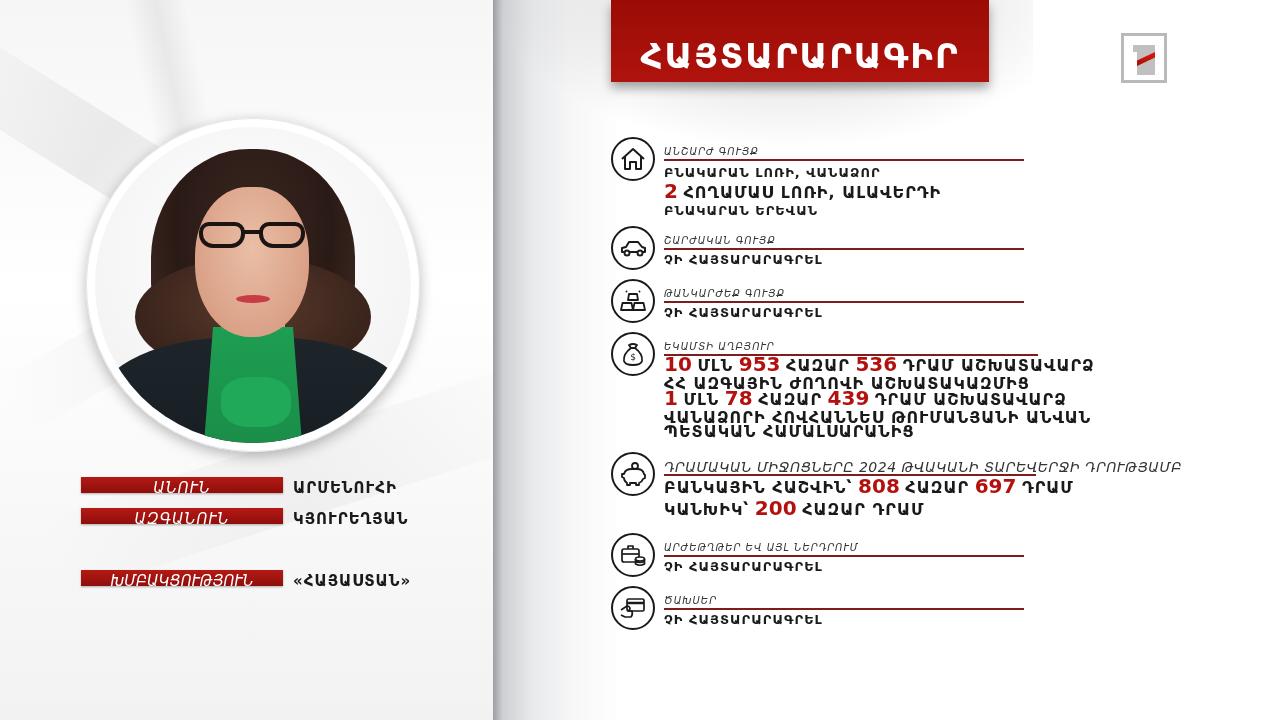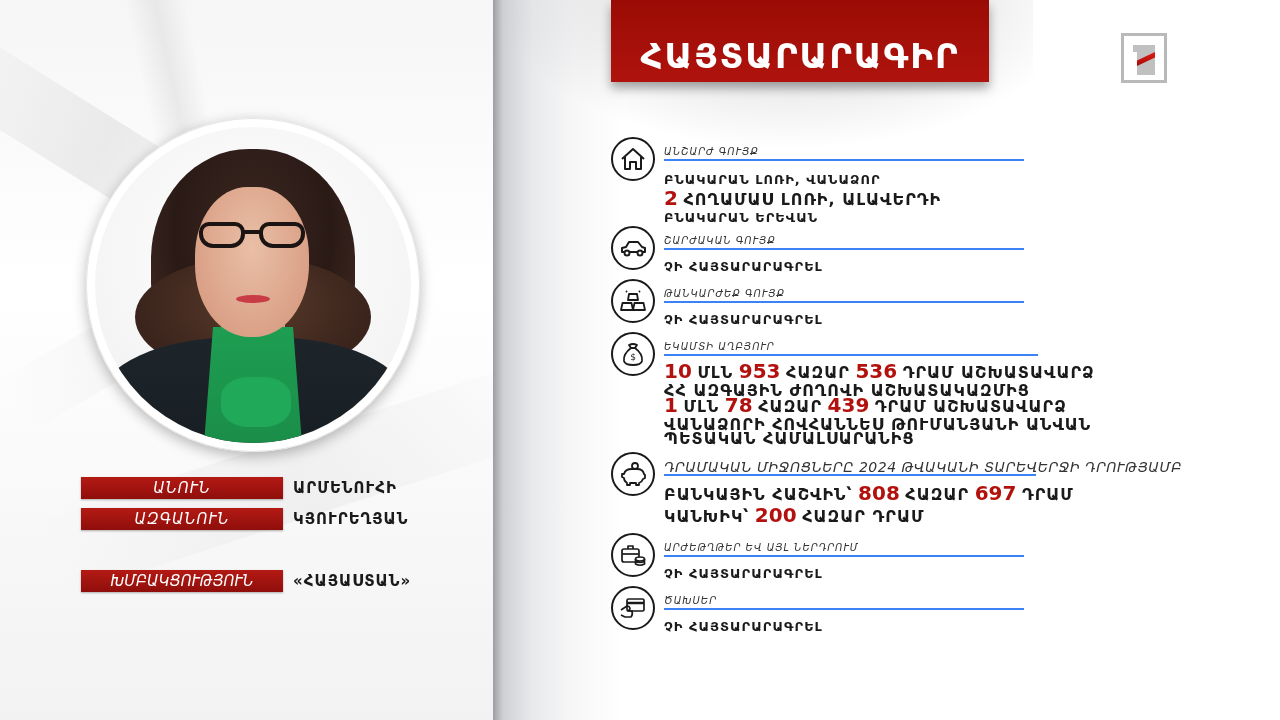--- a/index.html
+++ b/index.html
@@ -43,21 +43,21 @@
   .ph-glasses { position: absolute; left: 104px; top: 95px; width: 106px; height: 26px; }
   .ph-glasses span { position: absolute; top: 0; width: 46px; height: 26px; border: 4px solid #1b1412; border-radius: 10px 10px 14px 14px; }
   .ph-glasses span.l { left: 0; } .ph-glasses span.r { right: 0; }
   .ph-glasses i { position: absolute; left: 44px; top: 8px; width: 18px; height: 4px; background: #1b1412; }
   .ph-lips { position: absolute; left: 141px; top: 168px; width: 34px; height: 8px; border-radius: 50%; background: #c83c45; }
 
   
   .info { position: absolute; left: 81px; top: 477px; }
   .info-row { position: absolute; left: 0; height: 22px; width: 420px; }
   .info-label {
-    position: absolute; left: 0; top: 0; width: 202px; height: 22px;
+    position: absolute; left: 0; top: 0; width: 202px; height: 16px;
     background: linear-gradient(180deg, #b41a14 0%, #8f0e0b 100%);
     color: #ffffff; font-style: italic; font-size: 15px; letter-spacing: 1px;
     text-align: center; line-height: 22px;
     box-shadow: 0 1px 2px rgba(0,0,0,0.3);
   }
   .info-value {
     position: absolute; left: 212px; top: 0; height: 22px; line-height: 22px;
     color: #1a1a1a; font-weight: bold; font-size: 15px; letter-spacing: 1px; white-space: nowrap;
   }
 
@@ -90,26 +90,26 @@
   
   .section { position: absolute; left: 611px; width: 440px; }
   .icon-circle {
     position: absolute; left: 0; top: 0; width: 44px; height: 44px;
     border: 2px solid #1a1a1a; border-radius: 50%; background: #ffffff;
     display: flex; align-items: center; justify-content: center;
   }
   .icon-circle svg { width: 30px; height: 30px; }
   .sec-head {
     position: absolute; left: 53px; top: 8px; width: 360px; height: 16px;
-    border-bottom: 2px solid #3b82f6;
+    border-bottom: 2px solid #7f1d1d;
     font-style: italic; font-size: 10px; color: #333; letter-spacing: 1px; line-height: 14px; white-space: nowrap;
   }
   .sec-head.wide { width: 372px; }
   .sec-line {
-    position: absolute; left: 53px; font-weight: bold; font-size: 13px; color: #1a1a1a; letter-spacing: 1px; white-space: nowrap; line-height: 16px; margin-top: 7px;
+    position: absolute; left: 53px; font-weight: bold; font-size: 13px; color: #1a1a1a; letter-spacing: 1px; white-space: nowrap; line-height: 16px;
   }
   .red-num { color: #b3110e; font-size: 20px; font-weight: bold; letter-spacing: 0; }
   .sm { font-size: 16px; }
 </style>
 </head>
 <body>
 
 <div class="left-bg">
   <div class="ray r1"></div>
   <div class="ray r2"></div>

